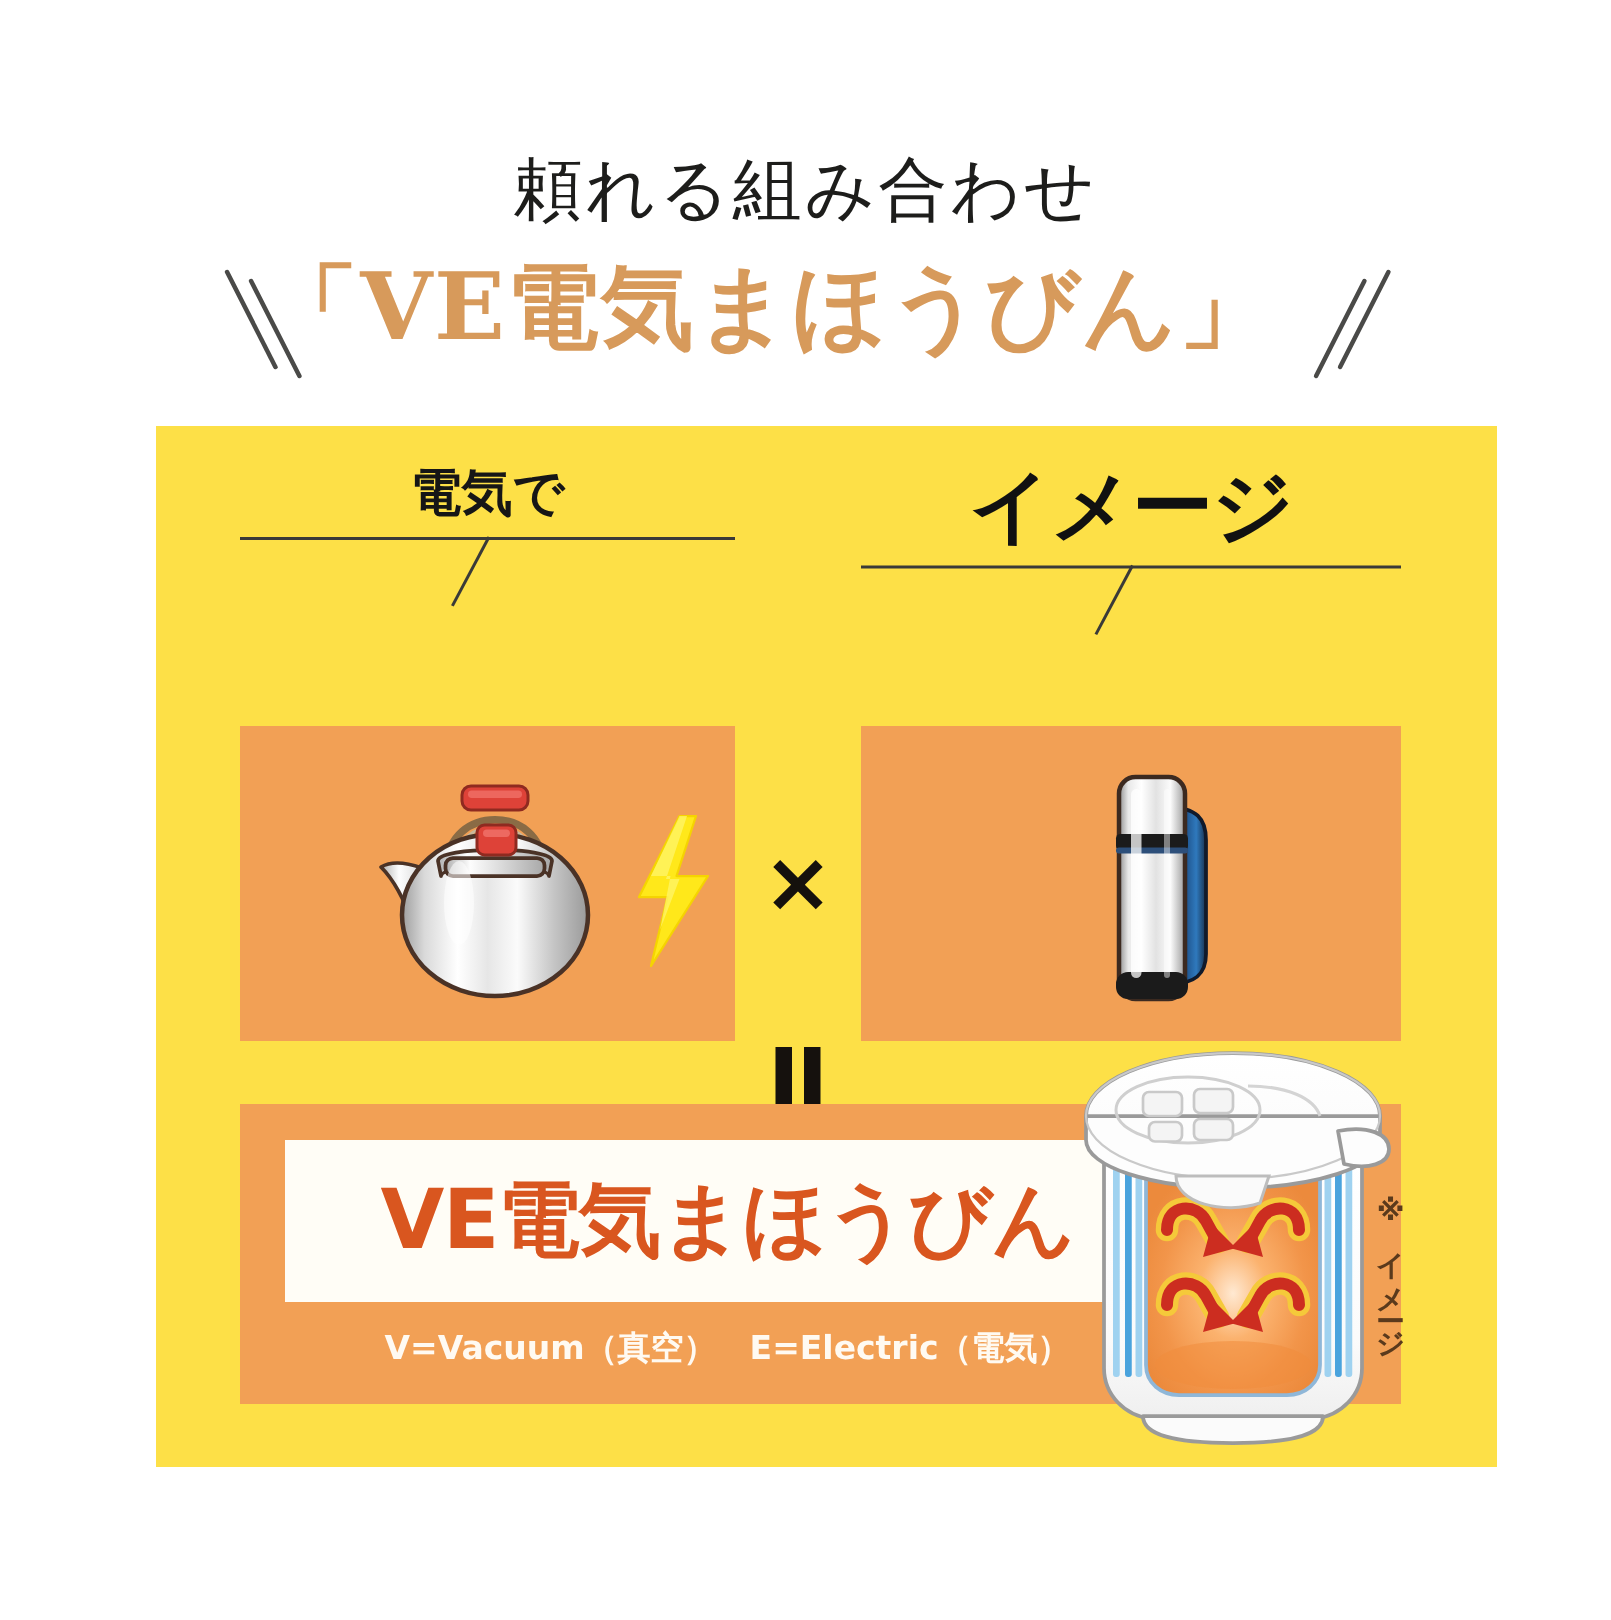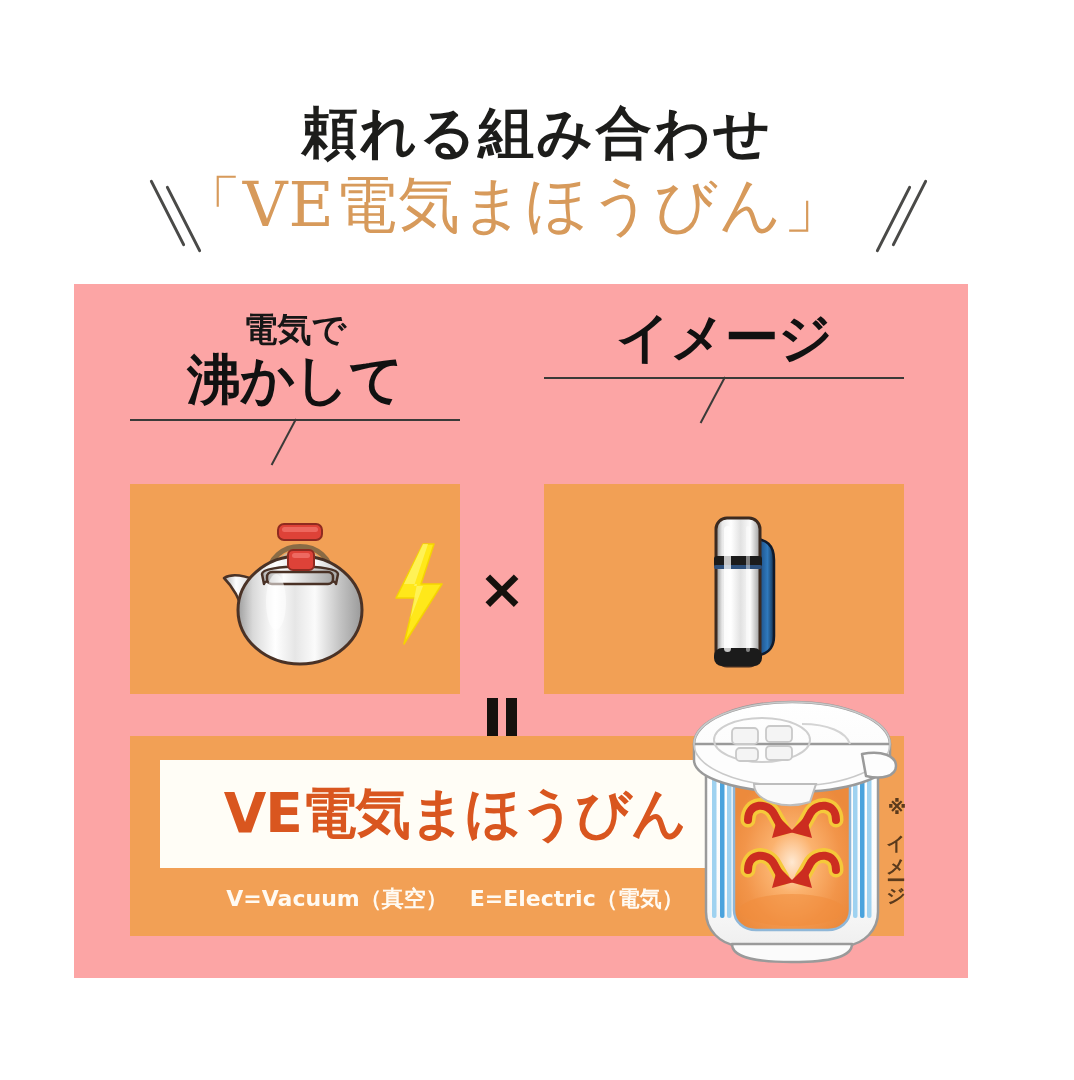--- a/index.html
+++ b/index.html
@@ -24,35 +24,35 @@
     width: 1074px;
     height: 282px;
   }
   #headline-sub {
     position: absolute;
     top: 96px;
     left: 0;
     width: 1074px;
     text-align: center;
     font-family: "DejaVu Serif", "Liberation Serif", serif;
-    font-size: 56px;
-    font-weight: 700;
+    font-size: 46px;
+    font-weight: 400;
     letter-spacing: 2px;
     color: #1d1d1b;
     white-space: nowrap;
   }
   #headline-main {
     position: absolute;
     top: 163px;
     left: 0;
     width: 1026px;
     text-align: center;
     font-family: "DejaVu Serif", "Liberation Serif", serif;
     font-size: 62px;
-    font-weight: 400;
+    font-weight: 700;
     letter-spacing: 1px;
     color: #d79a5b;
     white-space: nowrap;
   }
   .slash-group {
     position: absolute;
     top: 172px;
     width: 92px;
     height: 92px;
   }
@@ -65,25 +65,25 @@
     border-radius: 2px;
   }
   #slash-left .s1 { left: 18px; top: 4px;  height: 74px; transform: rotate(-27deg); }
   #slash-left .s2 { left: 34px; top: 10px; height: 74px; transform: rotate(-27deg); }
   #slash-right .s1 { left: 50px; top: 4px;  height: 74px; transform: rotate(27deg); }
   #slash-right .s2 { left: 34px; top: 10px; height: 74px; transform: rotate(27deg); }
 
   
   #cream-panel {
     position: absolute;
-    left: 74px;
+    left: 104px;
     top: 284px;
     width: 894px;
     height: 694px;
-    background: #fca5a5;
+    background: #fde047;
   }
 
   
   .col-head {
     position: absolute;
     text-align: center;
   }
   #head-left  { left: 56px;  top: 28px; width: 330px; }
   #head-right { left: 470px; top: 22px; width: 360px; }
   .head-small {
@@ -256,21 +256,20 @@
   <div class="slash-group" id="slash-right">
     <span class="slash-line s1"></span>
     <span class="slash-line s2"></span>
   </div>
 </div>
 
 <div id="cream-panel">
 
   <div class="col-head" id="head-left">
     <div class="head-small">電気で</div>
-    <div class="head-big">沸かして</div>
     <div class="head-rule">
       <span class="head-tick"></span>
     </div>
   </div>
 
   <div class="col-head" id="head-right">
     <div class="head-big">イメージ</div>
     <div class="head-rule">
       <span class="head-tick"></span>
     </div>

